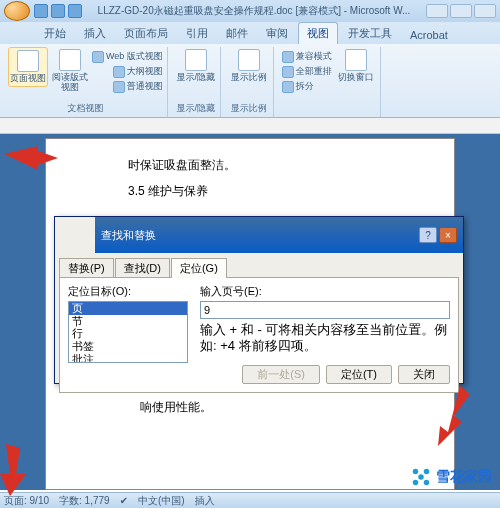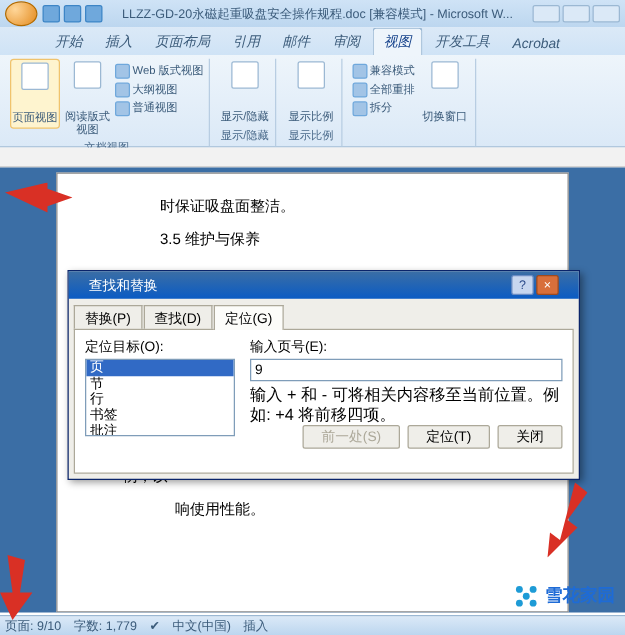--- a/index.html
+++ b/index.html
@@ -7,60 +7,60 @@
 
   .titlebar { height: 22px; background: linear-gradient(#cfe3f6,#bcd6ef); display: flex; align-items: center; padding: 0 4px; }
   .office-btn { width: 26px; height: 20px; border-radius: 50%; background: radial-gradient(circle at 30% 30%, #ffd79a, #e38a1e); border: 1px solid #b36b00; margin-right: 4px; }
   .qat { display: flex; gap: 3px; align-items: center; }
   .qat-icon { width: 14px; height: 14px; background: #6fa8dc; border: 1px solid #3d85c6; border-radius: 2px; }
   .title-text { flex: 1; text-align: center; font-size: 10px; color: #3b5b7a; overflow: hidden; white-space: nowrap; }
   .winbtns { display: flex; gap: 2px; }
   .winbtn { width: 22px; height: 14px; background: #dbe9f7; border: 1px solid #9bb8d3; border-radius: 2px; }
 
   .ribbon-tabs { height: 22px; background: linear-gradient(#dbe9f7,#cfe3f6); display: flex; align-items: flex-end; padding-left: 36px; gap: 2px; font-size: 11px; }
-  .tab { padding: 3px 8px; color: #3b5b7a; border-radius: 3px 3px 0 0; font-style: italic; }
+  .tab { padding: 3px 8px; color: #3b5b7a; border-radius: 3px 3px 0 0; }
   .tab.active { background: #eef5fb; border: 1px solid #9bb8d3; border-bottom: none; color: #15428b; }
 
   .ribbon { height: 74px; background: linear-gradient(#eef5fb,#dbe9f7); border-bottom: 1px solid #9bb8d3; display: flex; padding: 3px 4px 0; gap: 4px; }
   .group { border-right: 1px solid #b8cde2; padding: 0 4px 2px; display: flex; flex-direction: column; justify-content: space-between; }
   .group-label { font-size: 9px; text-align: center; color: #4a6a8a; padding-top: 1px; }
-  .big-btn { width: 40px; display: flex; flex-direction: column; align-items: center; gap: 18px; padding: 2px 0; }
+  .big-btn { width: 40px; display: flex; flex-direction: column; align-items: center; gap: 2px; padding: 2px 0; }
   .big-btn.active { background: #fef4cf; border: 1px solid #f0c36d; border-radius: 3px; }
   .big-icon { width: 22px; height: 22px; background: #fff; border: 1px solid #9bb8d3; border-radius: 2px; }
   .btn-label { font-size: 9px; color: #3b5b7a; text-align: center; line-height: 1.1; }
   .small-row { display: flex; align-items: center; gap: 2px; font-size: 9px; color: #3b5b7a; padding: 1px 0; }
   .small-icon { width: 12px; height: 12px; background: #a2c4e6; border: 1px solid #6fa8dc; border-radius: 2px; flex-shrink: 0; }
   .stack { display: flex; flex-direction: column; justify-content: flex-start; }
 
   .ruler { height: 16px; background: #f2f2f2; border-bottom: 1px solid #c8c8c8; position: relative; }
 
   .doc-area { position: absolute; top: 134px; left: 0; right: 0; bottom: 18px; background: #3b6ea5; display: flex; justify-content: center; overflow: hidden; }
   .page { width: 410px; background: #fff; margin-top: 4px; padding: 14px 40px 30px 52px; font-size: 12px; color: #000; line-height: 2; position: relative; border: 1px solid #888; }
   .page p { margin-bottom: 2px; }
   .indent { text-indent: 2.5em; }
   .indent2 { text-indent: 3.5em; }
 
   .dialog { position: absolute; left: 54px; top: 216px; width: 410px; height: 168px; background: #efeee9; border: 1px solid #0a246a; box-shadow: 2px 2px 6px rgba(0,0,0,.4); z-index: 10; }
-  .dlg-title { height: 22px; background: linear-gradient(#3b6ea5,#0a5bc4); color: #fff; font-size: 11px; display: flex; align-items: center; padding: 0 16px; justify-content: space-between; }
+  .dlg-title { height: 36px; background: linear-gradient(#3b6ea5,#0a5bc4); color: #fff; font-size: 11px; display: flex; align-items: center; padding: 0 6px; justify-content: space-between; margin-left: 40px; }
   .dlg-title-btns { display: flex; gap: 2px; }
   .dlg-title-btn { width: 18px; height: 16px; background: #d86f3b; border: 1px solid #a04a1d; border-radius: 2px; display: flex; align-items: center; justify-content: center; color: #fff; font-size: 10px; }
   .dlg-title-btn.help { background: #c7d6ef; border-color: #6b8cc3; color: #2a4a8a; }
   .dlg-tabs { display: flex; align-items: flex-end; padding: 4px 4px 0; font-size: 11px; height: 24px; }
   .dlg-tab { padding: 2px 8px; border: 1px solid #aca899; background: #efeee9; border-bottom: none; margin-right: 1px; position: relative; top: 1px; }
   .dlg-tab.active { background: #fcfcf9; z-index: 2; }
   .dlg-body { border: 1px solid #aca899; margin: 0 4px 4px; background: #ffffff; padding: 6px 8px 4px; height: 116px; position: relative; }
   .dlg-row { display: flex; gap: 12px; }
   .dlg-col { flex: 1; }
   .dlg-label { font-size: 11px; color: #000; margin-bottom: 2px; }
   .listbox { border: 1px solid #7f9db9; background: #fff; height: 62px; font-size: 11px; overflow: hidden; }
   .listbox div { padding: 0 3px; line-height: 1.15; }
   .listbox .sel { background: #316ac5; color: #fff; }
   .textbox { border: 1px solid #7f9db9; background: #fff; height: 18px; width: 100%; font-size: 11px; padding: 1px 3px; }
   .hint { font-size: 13px; color: #000; margin-top: 3px; line-height: 1.2; }
-  .dlg-btns { position: absolute; bottom: 19px; right: 8px; display: flex; gap: 6px; }
+  .dlg-btns { position: absolute; bottom: 8px; right: 8px; display: flex; gap: 6px; }
   .dlg-btn { padding: 1px 14px; font-size: 11px; border: 1px solid #aca899; background: #efeee9; border-radius: 2px; }
   .dlg-btn.disabled { color: #aca899; }
 
   .statusbar { position: absolute; bottom: 0; left: 0; right: 0; height: 16px; background: linear-gradient(#dbe9f7,#bcd6ef); display: flex; align-items: center; font-size: 10px; color: #3b5b7a; padding: 0 4px; gap: 10px; border-top: 1px solid #9bb8d3; }
 
   .arrow { position: absolute; z-index: 20; }
   .arrow svg { display: block; }
 
   .watermark { position: absolute; right: 8px; bottom: 20px; display: flex; align-items: center; gap: 4px; z-index: 30; }
   .wm-icon { width: 22px; height: 22px; }
@@ -100,21 +100,21 @@
   <div class="group">
     <div style="display:flex; gap:2px; align-items:flex-start;">
       <div class="big-btn active">
         <div class="big-icon"></div>
         <div class="btn-label">页面视图</div>
       </div>
       <div class="big-btn">
         <div class="big-icon"></div>
         <div class="btn-label">阅读版式视图</div>
       </div>
-      <div class="stack" style="padding-top:2px;">
+      <div class="stack" style="padding-top:2px;align-items:flex-end;">
         <div class="small-row">
             <div class="small-icon"></div>
             <span>Web 版式视图</span>
           </div>
         <div class="small-row">
             <div class="small-icon"></div>
             <span>大纲视图</span>
           </div>
         <div class="small-row">
             <div class="small-icon"></div>

